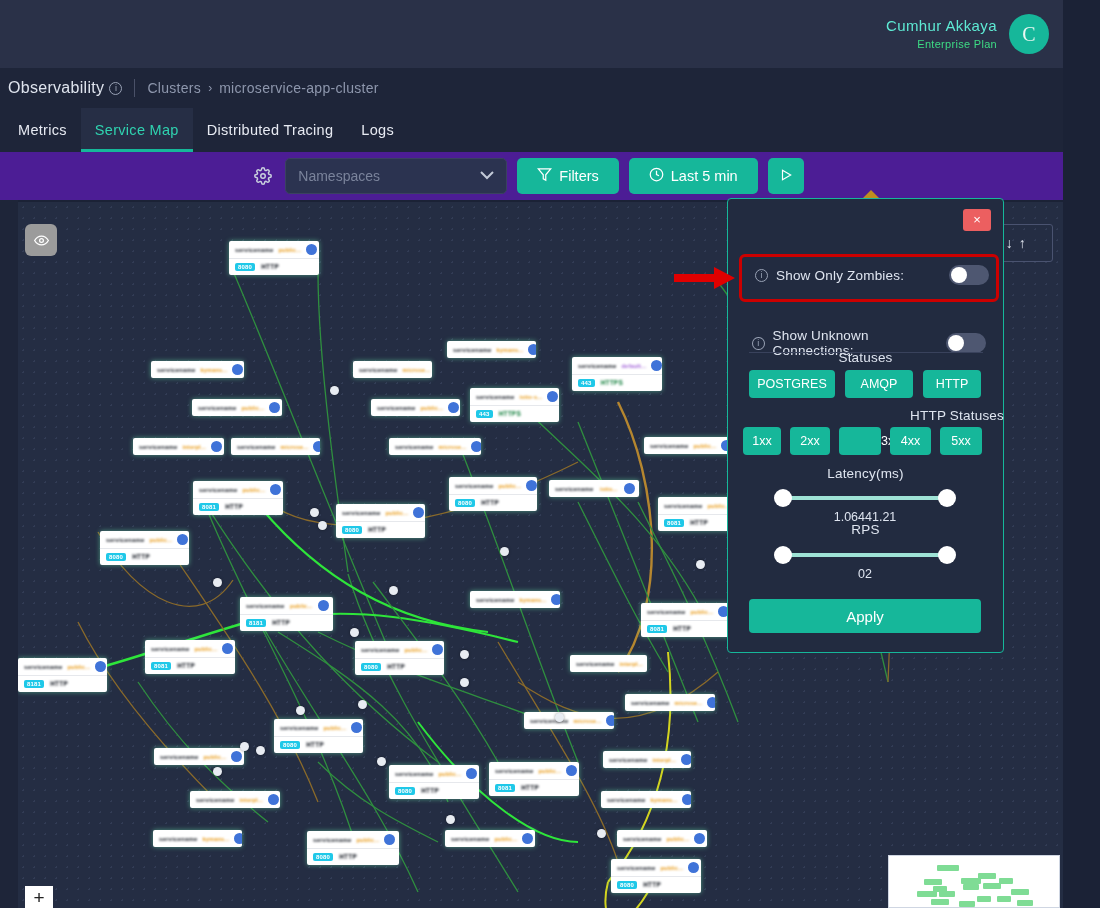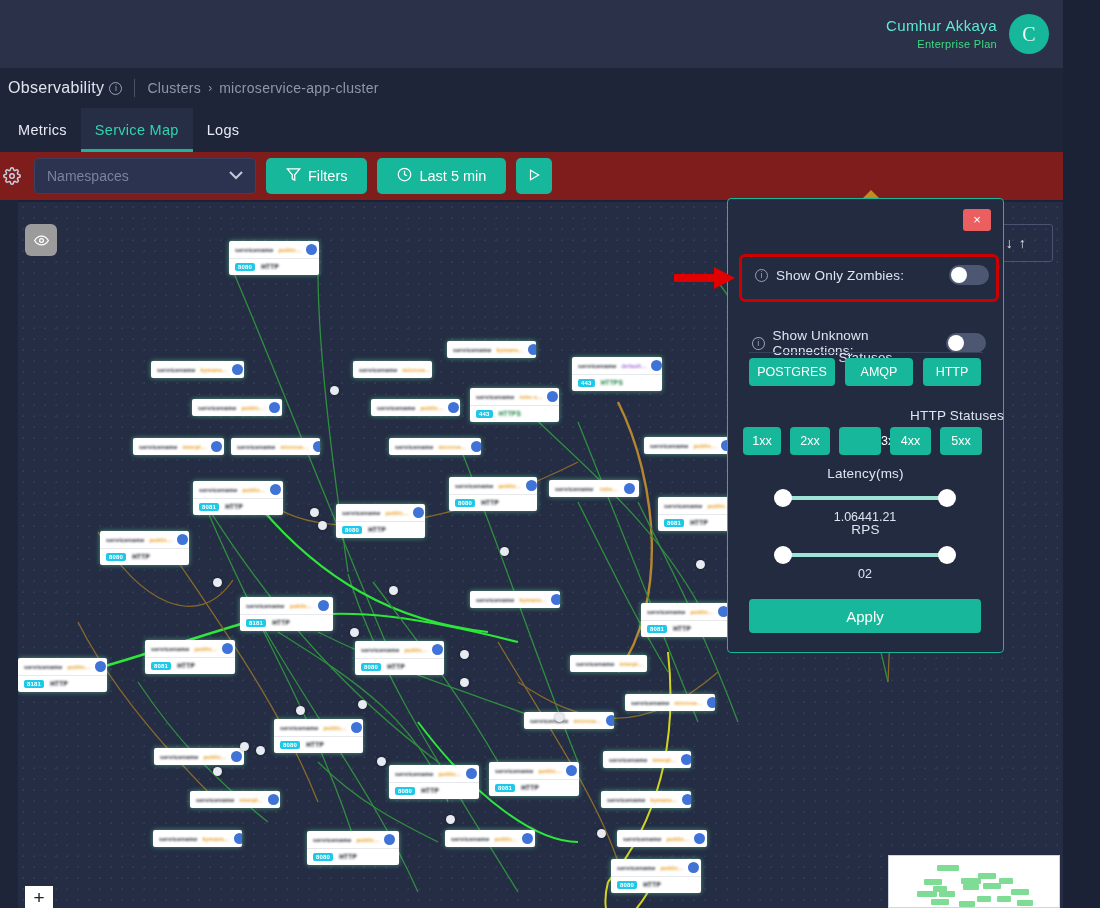--- a/index.html
+++ b/index.html
@@ -61,22 +61,22 @@
   }
   .tab.active { color: #2fd3b0; background: #262e45; }
   .tab.active::after {
     content: ""; position: absolute; left: 0; right: 0; bottom: 0;
     height: 3px; background: #16b79a;
   }
 
   
   .toolbar {
     position: absolute; left: 0; top: 152px; width: 1063px; height: 48px;
-    background: #7f1d1d;
-    display: flex; align-items: center; justify-content: flex-start;
+    background: #4c1d95;
+    display: flex; align-items: center; justify-content: center;
     gap: 10px; padding-right: 8px;
   }
   .gear-btn {
     width: 24px; height: 24px; color: #c9d0de; cursor: pointer;
     display: flex; align-items: center; justify-content: center;
   }
   .ns-select {
     width: 222px; height: 36px; background: #2b3350; border: 1px solid #3a4karlo;
     border: 1px solid #3a4260; border-radius: 5px;
     display: flex; align-items: center; justify-content: space-between;
@@ -265,20 +265,21 @@
     <span class="info-circle">i</span>
     <span class="crumb-sep-bar"></span>
     <span class="crumb-link">Clusters</span>
     <span class="crumb-arrow">›</span>
     <span class="crumb-cur">microservice-app-cluster</span>
   </div>
 
   <div class="tabbar">
     <div class="tab">Metrics</div>
     <div class="tab active">Service Map</div>
+    <div class="tab">Distributed Tracing</div>
     <div class="tab">Logs</div>
   </div>
 
   <div class="toolbar">
     <div class="gear-btn">
       <svg width="18" height="18" viewBox="0 0 24 24" fill="none" stroke="currentColor" stroke-width="2">
         <circle cx="12" cy="12" r="3"></circle>
         <path d="M19.4 15a1.65 1.65 0 0 0 .33 1.82l.06.06a2 2 0 1 1-2.83 2.83l-.06-.06a1.65 1.65 0 0 0-1.82-.33 1.65 1.65 0 0 0-1 1.51V21a2 2 0 1 1-4 0v-.09A1.65 1.65 0 0 0 9 19.4a1.65 1.65 0 0 0-1.82.33l-.06.06a2 2 0 1 1-2.83-2.83l.06-.06A1.65 1.65 0 0 0 4.6 15a1.65 1.65 0 0 0-1.51-1H3a2 2 0 1 1 0-4h.09A1.65 1.65 0 0 0 4.6 9a1.65 1.65 0 0 0-.33-1.82l-.06-.06a2 2 0 1 1 2.83-2.83l.06.06A1.65 1.65 0 0 0 9 4.6a1.65 1.65 0 0 0 1-1.51V3a2 2 0 1 1 4 0v.09a1.65 1.65 0 0 0 1 1.51 1.65 1.65 0 0 0 1.82-.33l.06-.06a2 2 0 1 1 2.83 2.83l-.06.06A1.65 1.65 0 0 0 19.4 9v0a1.65 1.65 0 0 0 1.51 1H21a2 2 0 1 1 0 4h-.09a1.65 1.65 0 0 0-1.51 1z"></path>
       </svg>
     </div>
@@ -788,21 +789,21 @@
       <span>Show Unknown Connections:</span>
     </span>
     <span class="switch">
         <span class="knob"></span>
       </span>
   </div>
 
   <div class="sep-line"></div>
 
   <div class="grp-title" style="left:727px;top:350px;">Statuses</div>
-  <div class="chip-row" style="left:749px;top:358px;">
+  <div class="chip-row" style="left:749px;top:370px;">
     <button class="chip" style="width:86px;">POSTGRES</button>
     <button class="chip" style="width:68px;">AMQP</button>
     <button class="chip" style="width:58px;">HTTP</button>
   </div>
 
   <div class="grp-title" style="left:727px;top:408px;text-align:right;">HTTP Statuses</div>
   <div class="chip-row" style="left:743px;top:427px;gap:9px;">
     <button class="chip" style="width:38px;">1xx</button>
     <button class="chip" style="width:40px;">2xx</button>
     <button class="chip" style="width:40px;padding-left:42px;">3xx</button>

